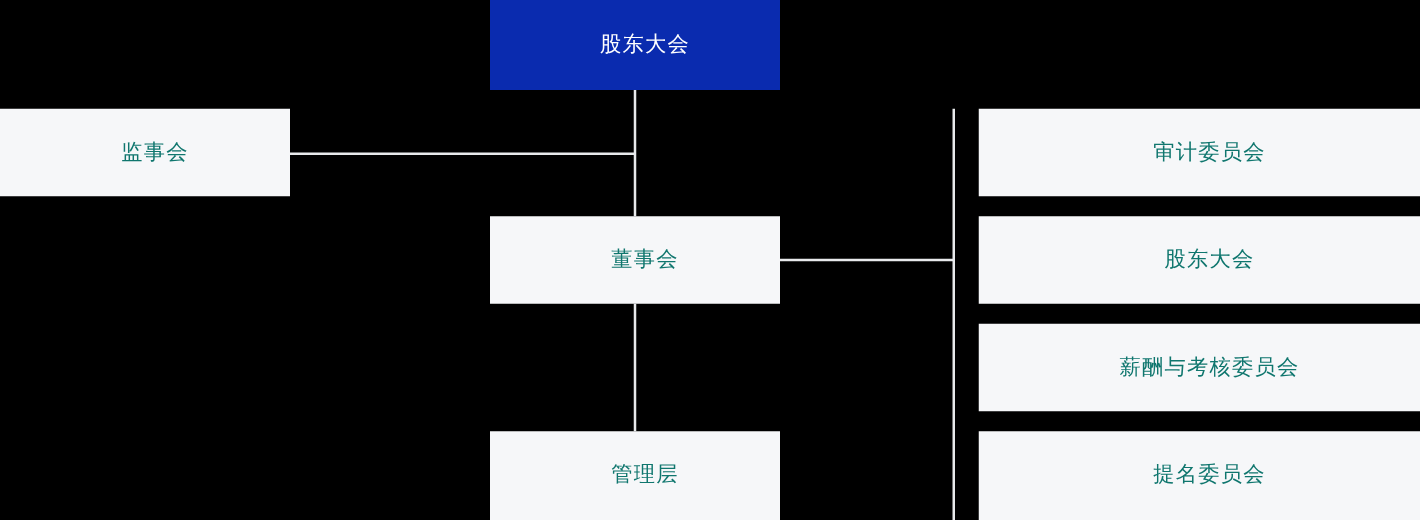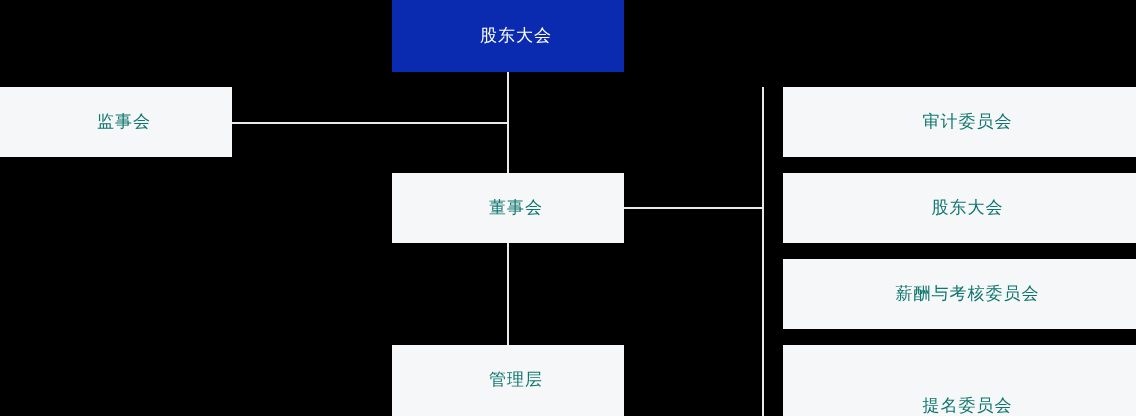--- a/index.html
+++ b/index.html
@@ -81,17 +81,17 @@
   </div>
 
   <div class="node node-light" style="left:783px; top:173px; width:353px; height:70px;">
     <span>股东大会</span>
   </div>
 
   <div class="node node-light" style="left:783px; top:259px; width:353px; height:70px;">
     <span>薪酬与考核委员会</span>
   </div>
 
-  <div class="node node-light" style="left:783px; top:345px; width:353px; height:71px;align-items:flex-end;">
+  <div class="node node-light" style="left:783px; top:345px; width:353px; height:71px;">
     <span>提名委员会</span>
   </div>
 
 </div>
 
 </body></html>

